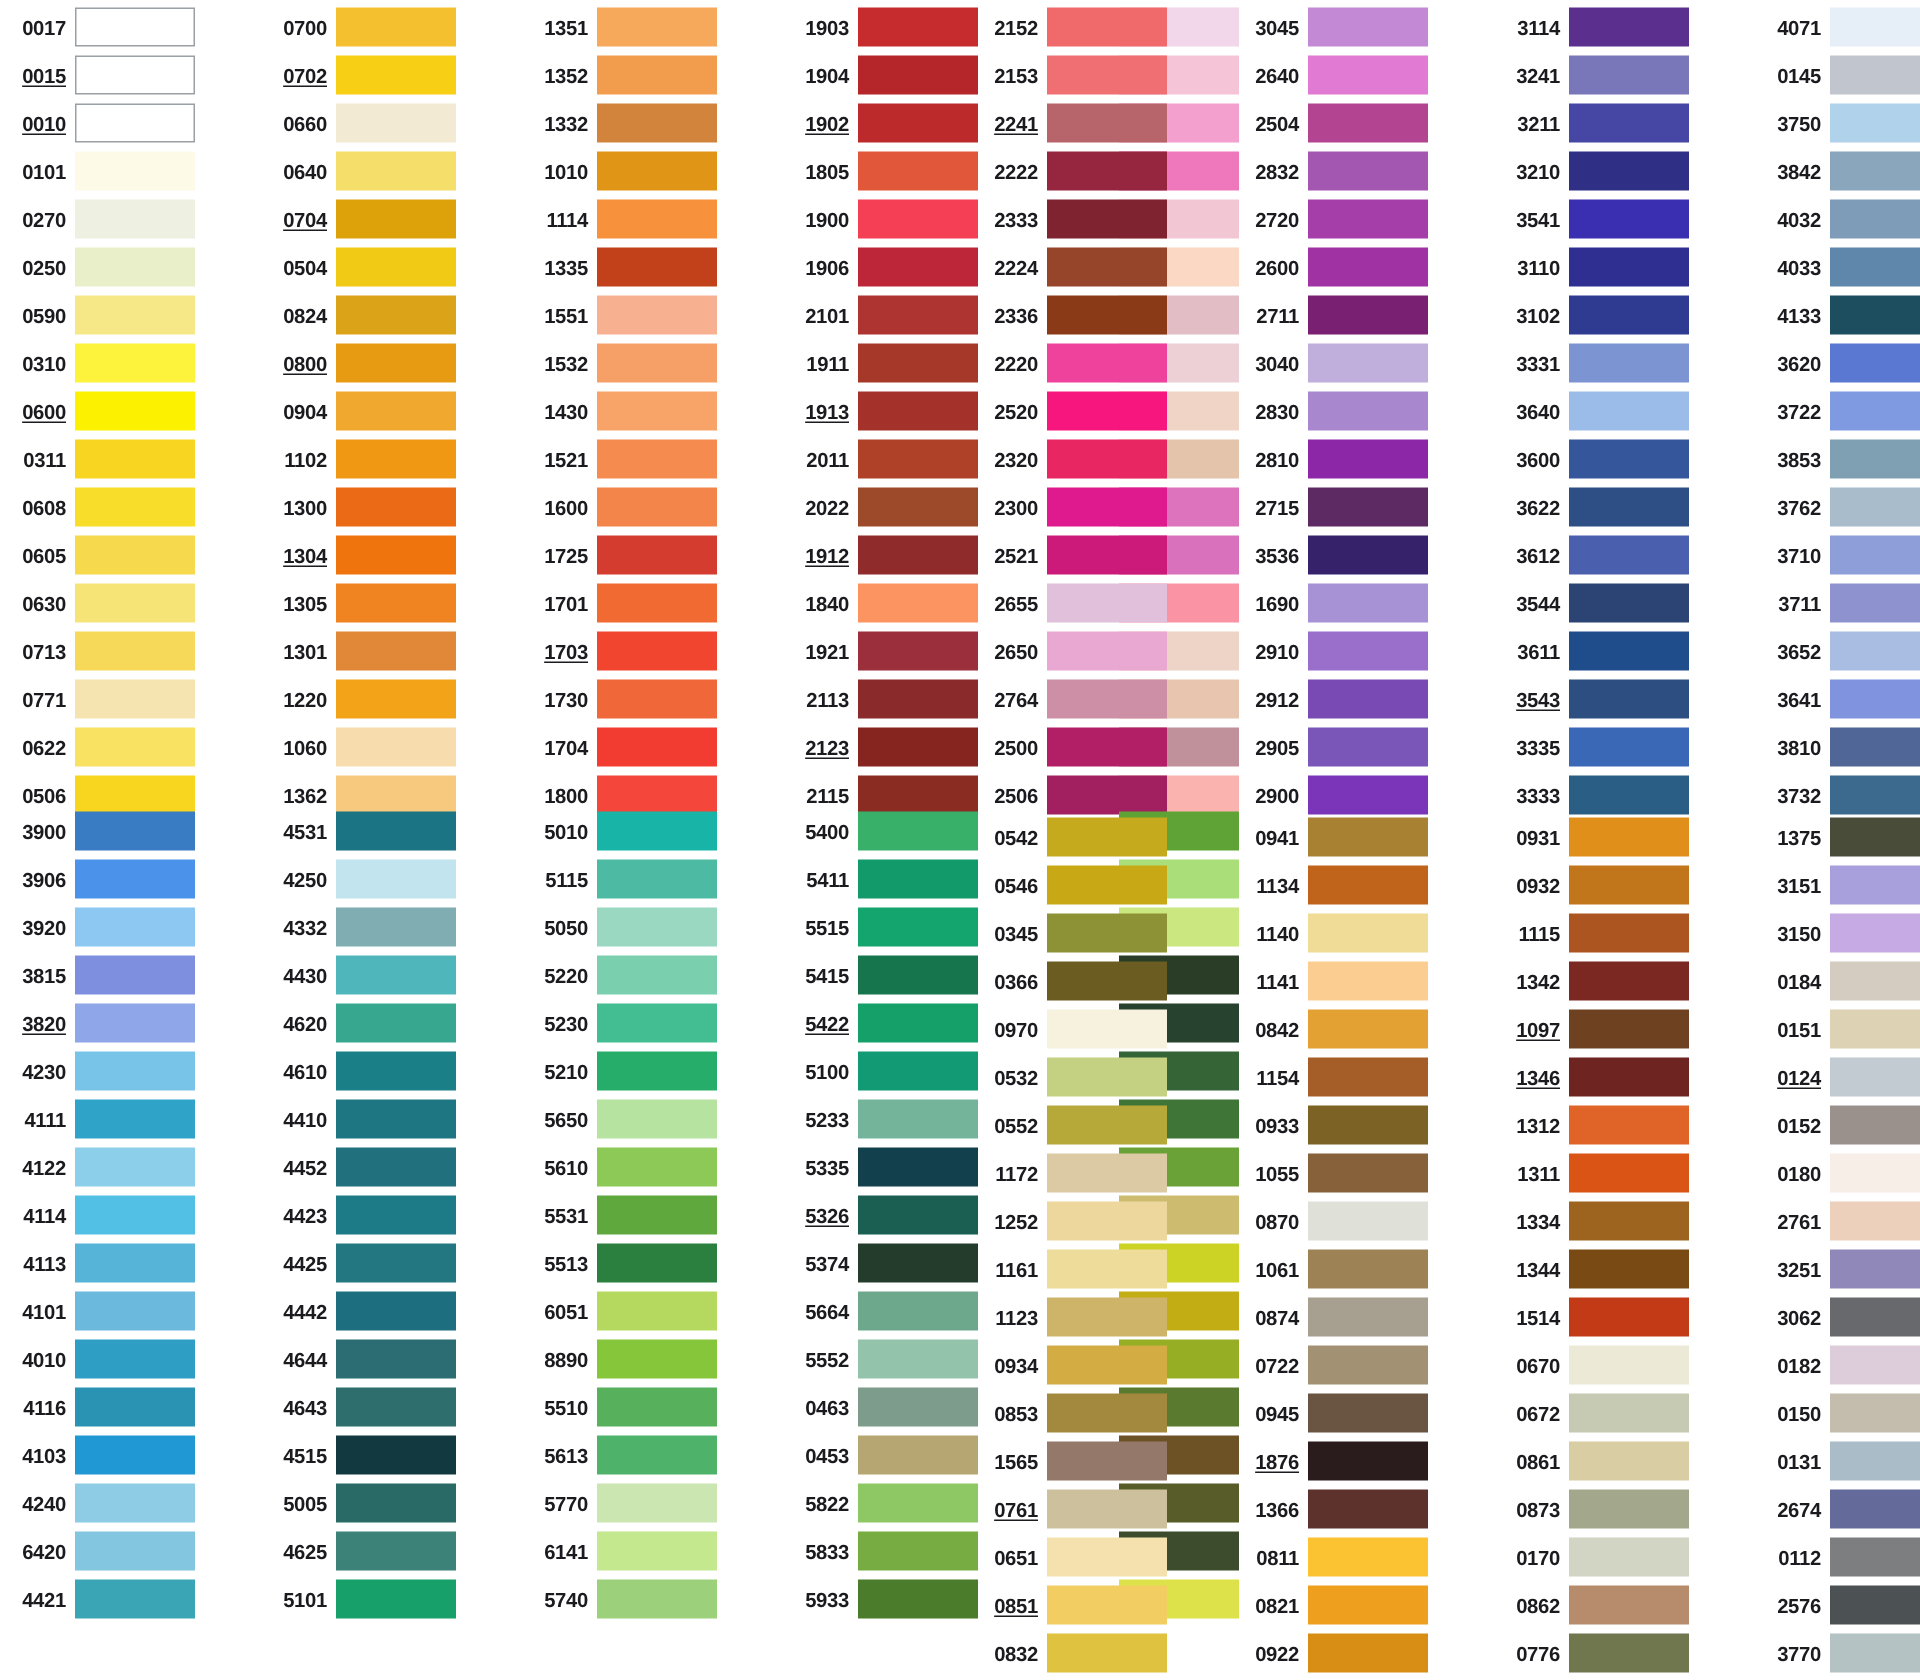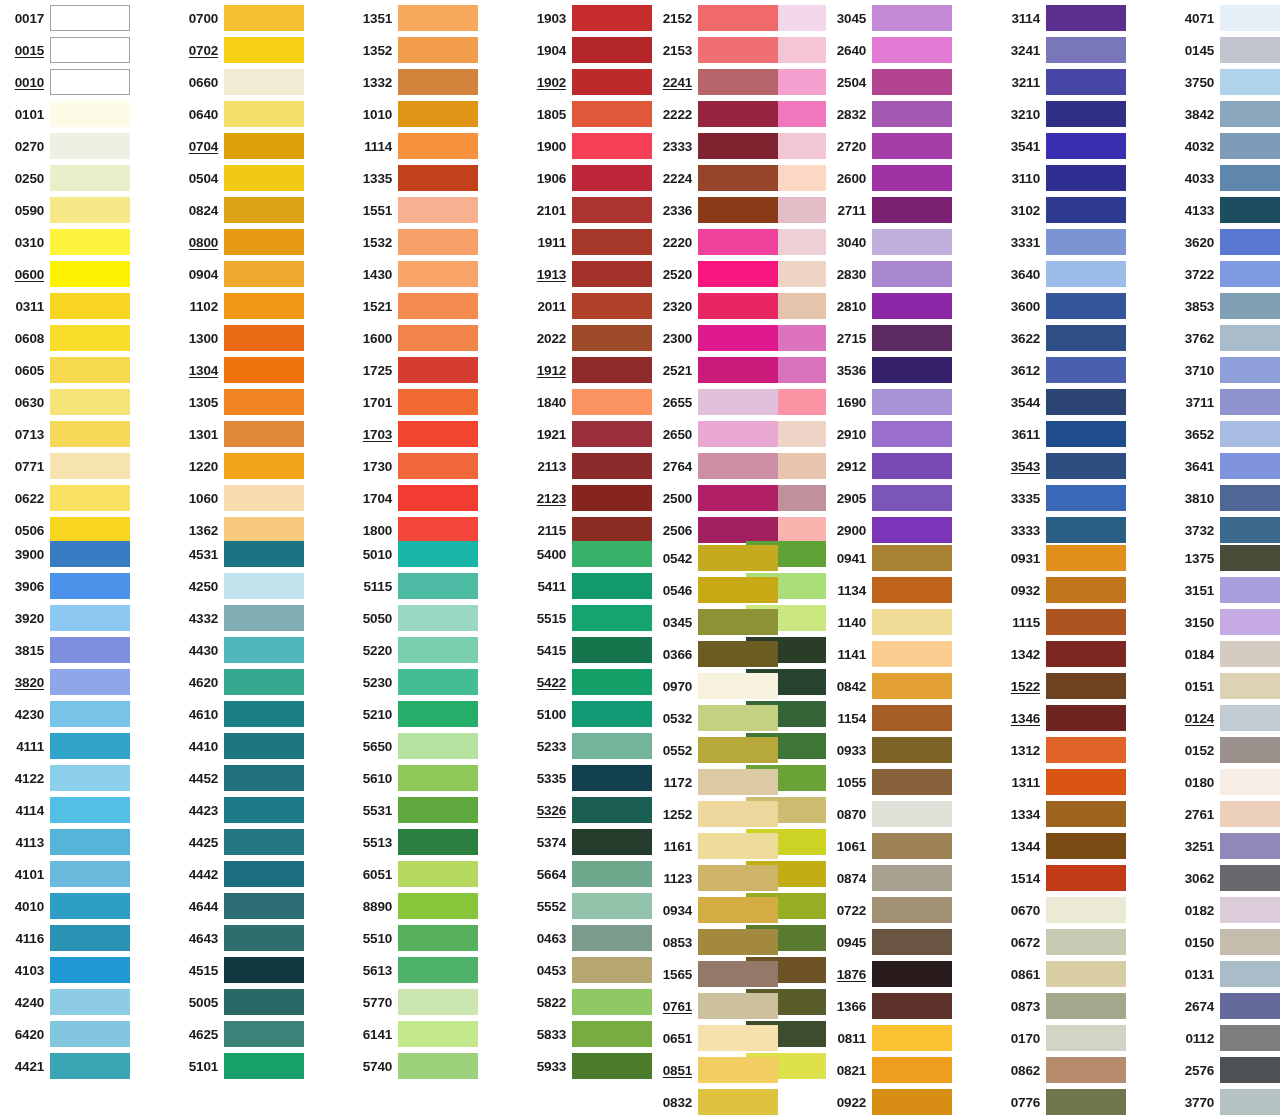--- a/index.html
+++ b/index.html
@@ -1214,21 +1214,21 @@
         </div>
         <div class="cell">
           <div class="code"><span>1115</span></div>
           <div class="sw" style="background: rgb(173, 85, 32);"></div>
         </div>
         <div class="cell">
           <div class="code"><span>1342</span></div>
           <div class="sw" style="background: rgb(124, 40, 34);"></div>
         </div>
         <div class="cell">
-          <div class="code u"><span>1522</span></div>
+          <div class="code u"><span>1097</span></div>
           <div class="sw" style="background: rgb(110, 66, 32);"></div>
         </div>
         <div class="cell">
           <div class="code u"><span>1346</span></div>
           <div class="sw" style="background: rgb(110, 37, 34);"></div>
         </div>
         <div class="cell">
           <div class="code"><span>1312</span></div>
           <div class="sw" style="background: rgb(224, 100, 40);"></div>
         </div>

